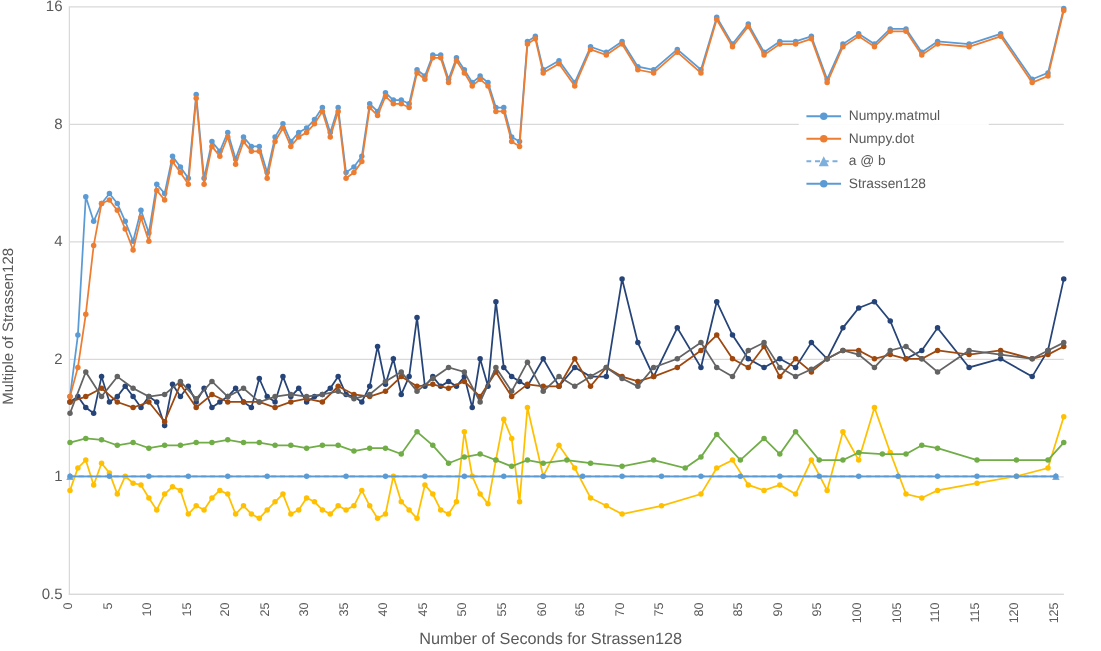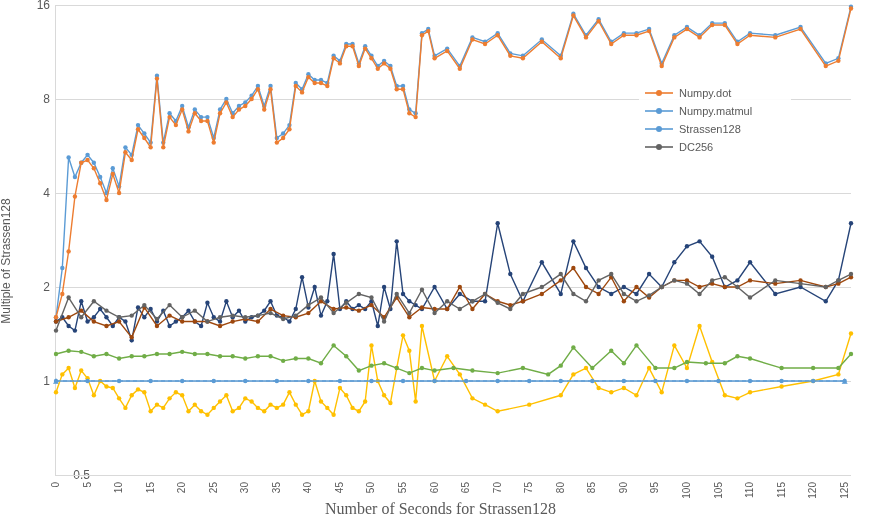--- a/index.html
+++ b/index.html
@@ -50,22 +50,21 @@
     transform-origin: center;
     white-space: nowrap;
     font-size: 12px;
   }
   .x-axis-label {
     position: absolute;
     left: 0;
     right: 0;
     bottom: 3px;
     text-align: center;
-    font-size: 16px;
-    font-family: Liberation Serif, serif;
+    font-size: 13px;
   }
   .y-tick {
     position: absolute;
     left: 0;
     width: 50px;
     text-align: right;
     transform: translateY(-50%);
     font-size: 12px;
   }
   .x-tick {
@@ -100,21 +99,21 @@
 </style>
 </head>
 <body>
 
 <div class="chart">
 
   <div class="y-axis-label">Multiple of Strassen128</div>
   <div class="x-axis-label">Number of Seconds for Strassen128</div>
 
   <div id="y-ticks">
-      <div class="y-tick" style="top: 475px; padding-left: 40px;">0.5</div>
+      <div class="y-tick" style="top: 475px;">0.5</div>
       <div class="y-tick" style="top: 381px;">1</div>
       <div class="y-tick" style="top: 287px;">2</div>
       <div class="y-tick" style="top: 193px;">4</div>
       <div class="y-tick" style="top: 99px;">8</div>
       <div class="y-tick" style="top: 5px;">16</div>
     </div>
   <div id="x-ticks">
       <div class="x-tick" style="left: 55px;">0</div>
       <div class="x-tick" style="left: 86.5476px;">5</div>
       <div class="x-tick" style="left: 118.095px;">10</div>
@@ -718,47 +717,47 @@
         <circle cx="769.7619047619048" cy="282" r="2.2" fill="#636363"></circle>
         <circle cx="782.3809523809523" cy="275.3834031782086" r="2.2" fill="#636363"></circle>
         <circle cx="795" cy="269.07466876750607" r="2.2" fill="#636363"></circle>
       </svg>
   </div>
 
   <div class="legend" id="legend">
       <div class="legend-row">
         <div class="legend-sw">
           <svg width="28" height="12">
+            <line x1="0" y1="6" x2="28" y2="6" stroke="#5b9bd5" stroke-width="1.6"></line>
+            <circle cx="14" cy="6" r="3" fill="#5b9bd5"></circle>
+          </svg>
+        </div>
+        <span>Numpy.matmul</span>
+      </div>
+      <div class="legend-row">
+        <div class="legend-sw">
+          <svg width="28" height="12">
             <line x1="0" y1="6" x2="28" y2="6" stroke="#ed7d31" stroke-width="1.6"></line>
             <circle cx="14" cy="6" r="3" fill="#ed7d31"></circle>
           </svg>
         </div>
         <span>Numpy.dot</span>
       </div>
       <div class="legend-row">
         <div class="legend-sw">
           <svg width="28" height="12">
-            <line x1="0" y1="6" x2="28" y2="6" stroke="#5b9bd5" stroke-width="1.6"></line>
-            <circle cx="14" cy="6" r="3" fill="#5b9bd5"></circle>
+            <line x1="0" y1="6" x2="28" y2="6" stroke="#7cafdd" stroke-width="1.6" stroke-dasharray="4 3"></line>
+            <polygon points="14,2 10,10 18,10" fill="#7cafdd"></polygon>
           </svg>
         </div>
-        <span>Numpy.matmul</span>
+        <span>a @ b</span>
       </div>
       <div class="legend-row">
         <div class="legend-sw">
           <svg width="28" height="12">
             <line x1="0" y1="6" x2="28" y2="6" stroke="#5b9bd5" stroke-width="1.6"></line>
             <circle cx="14" cy="6" r="3" fill="#5b9bd5"></circle>
           </svg>
         </div>
         <span>Strassen128</span>
       </div>
-      <div class="legend-row">
-        <div class="legend-sw">
-          <svg width="28" height="12">
-            <line x1="0" y1="6" x2="28" y2="6" stroke="#636363" stroke-width="1.6"></line>
-            <circle cx="14" cy="6" r="3" fill="#636363"></circle>
-          </svg>
-        </div>
-        <span>DC256</span>
-      </div>
     </div>
 </div>
 
 </body></html>

